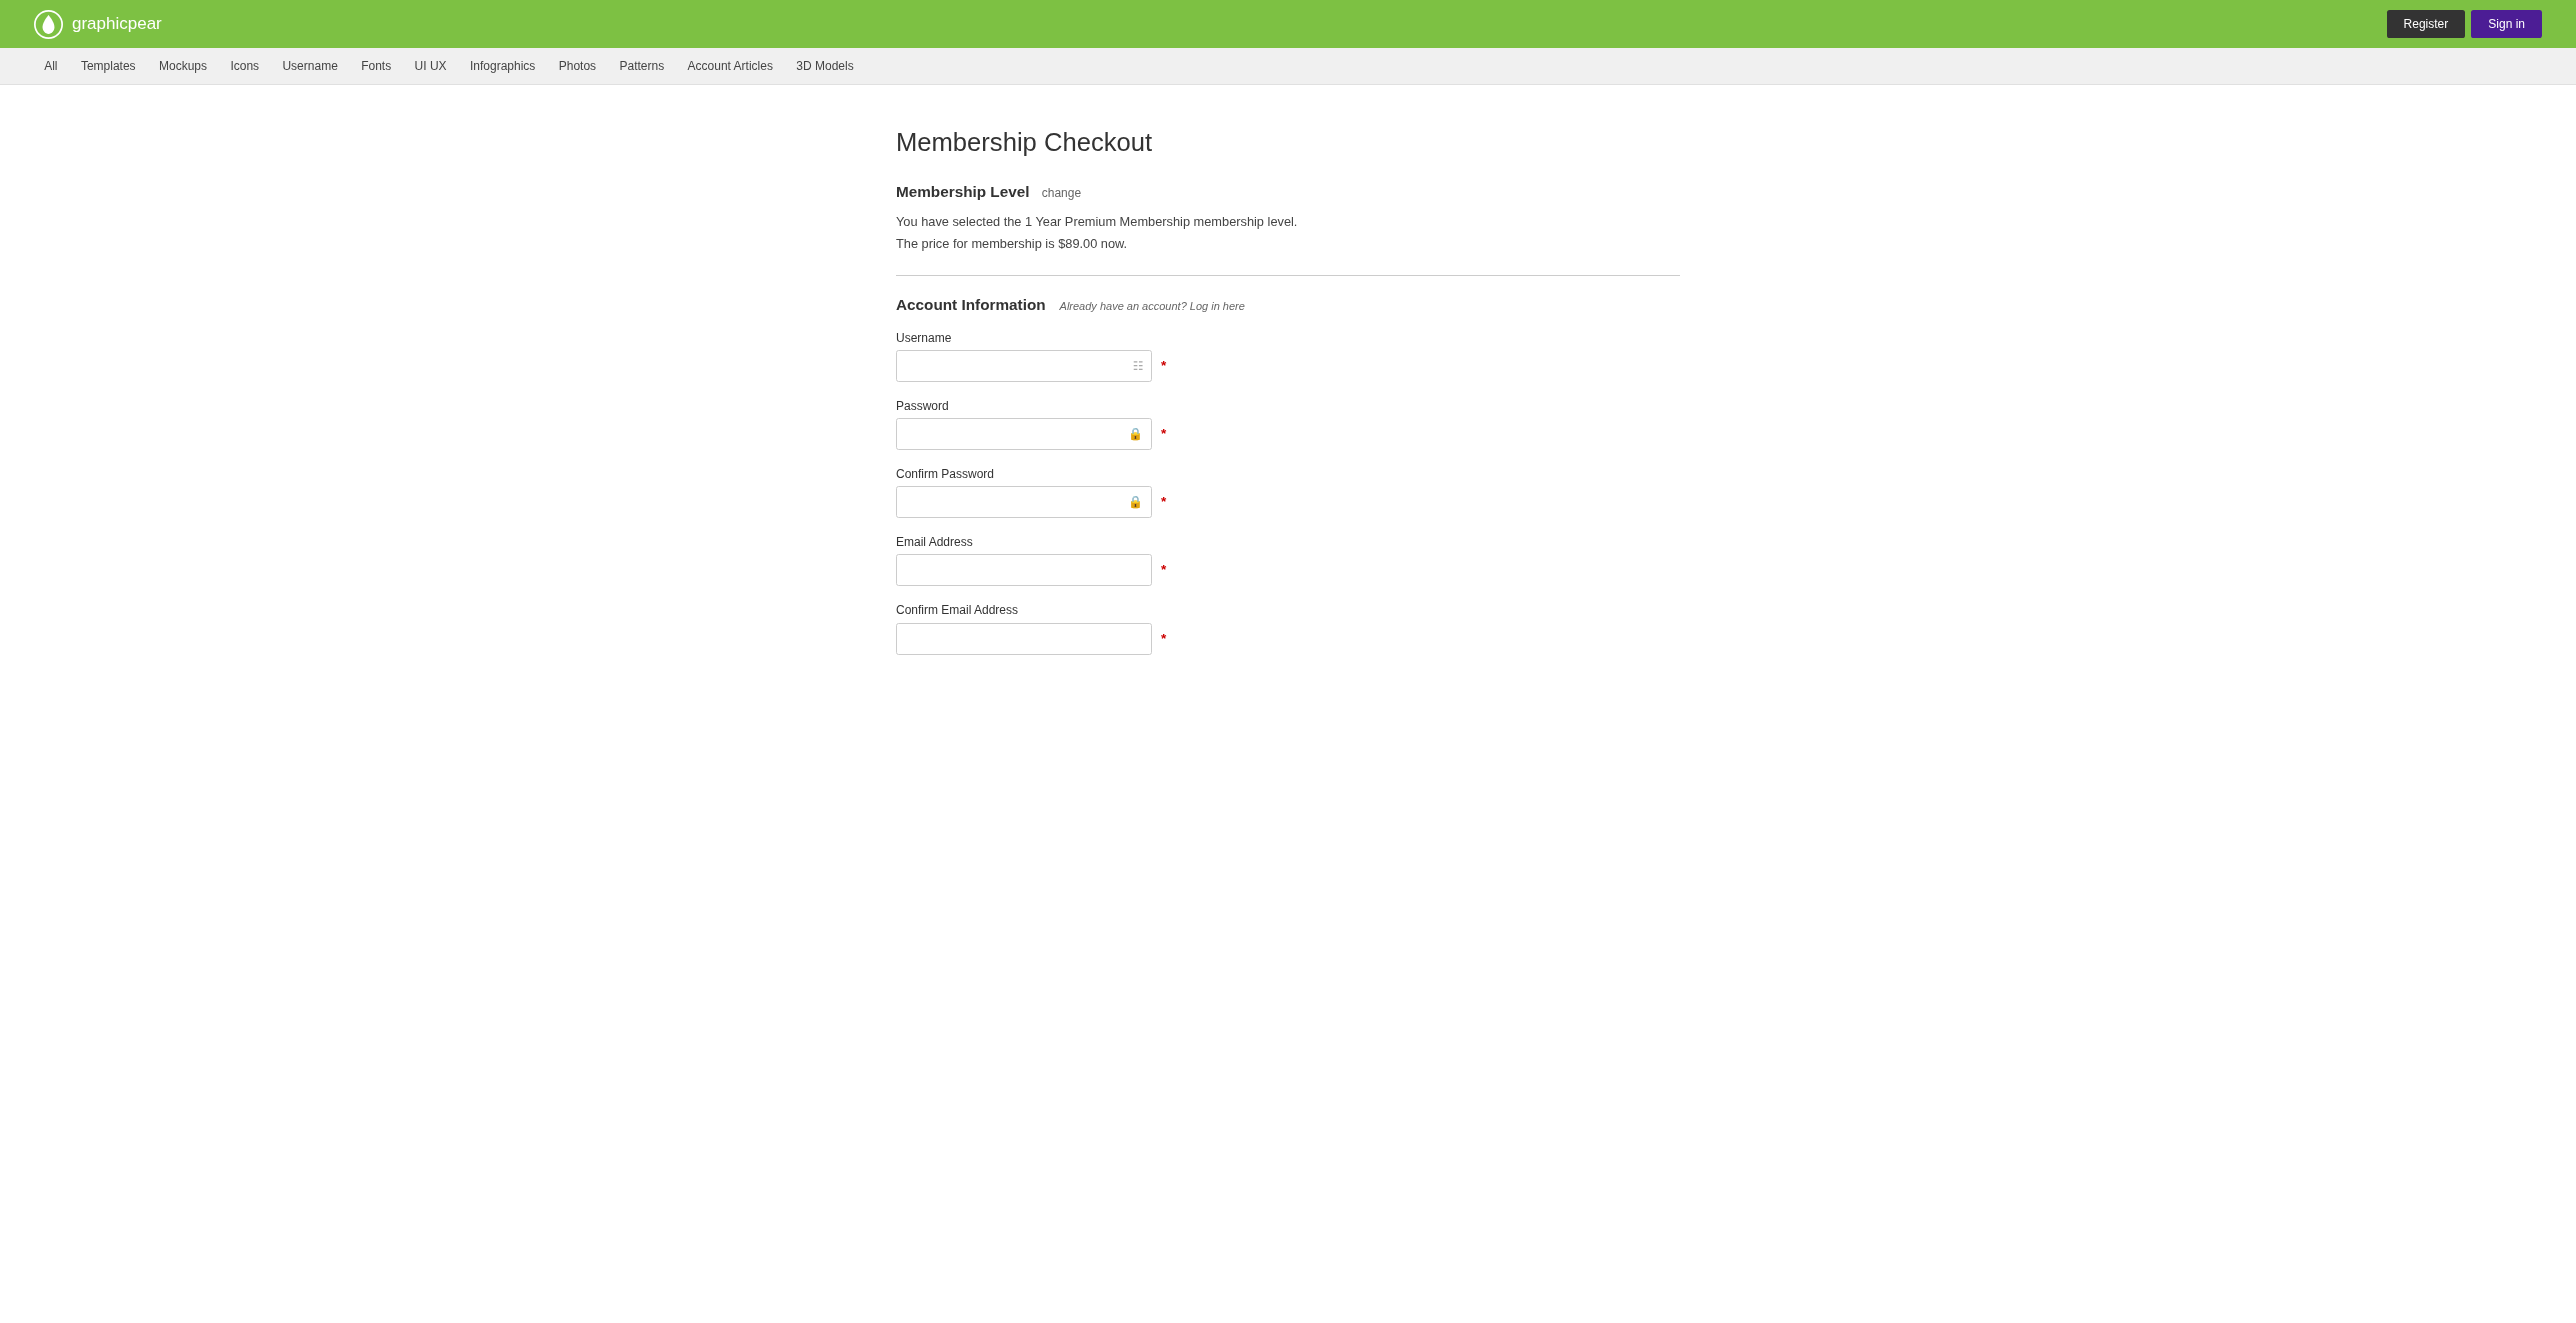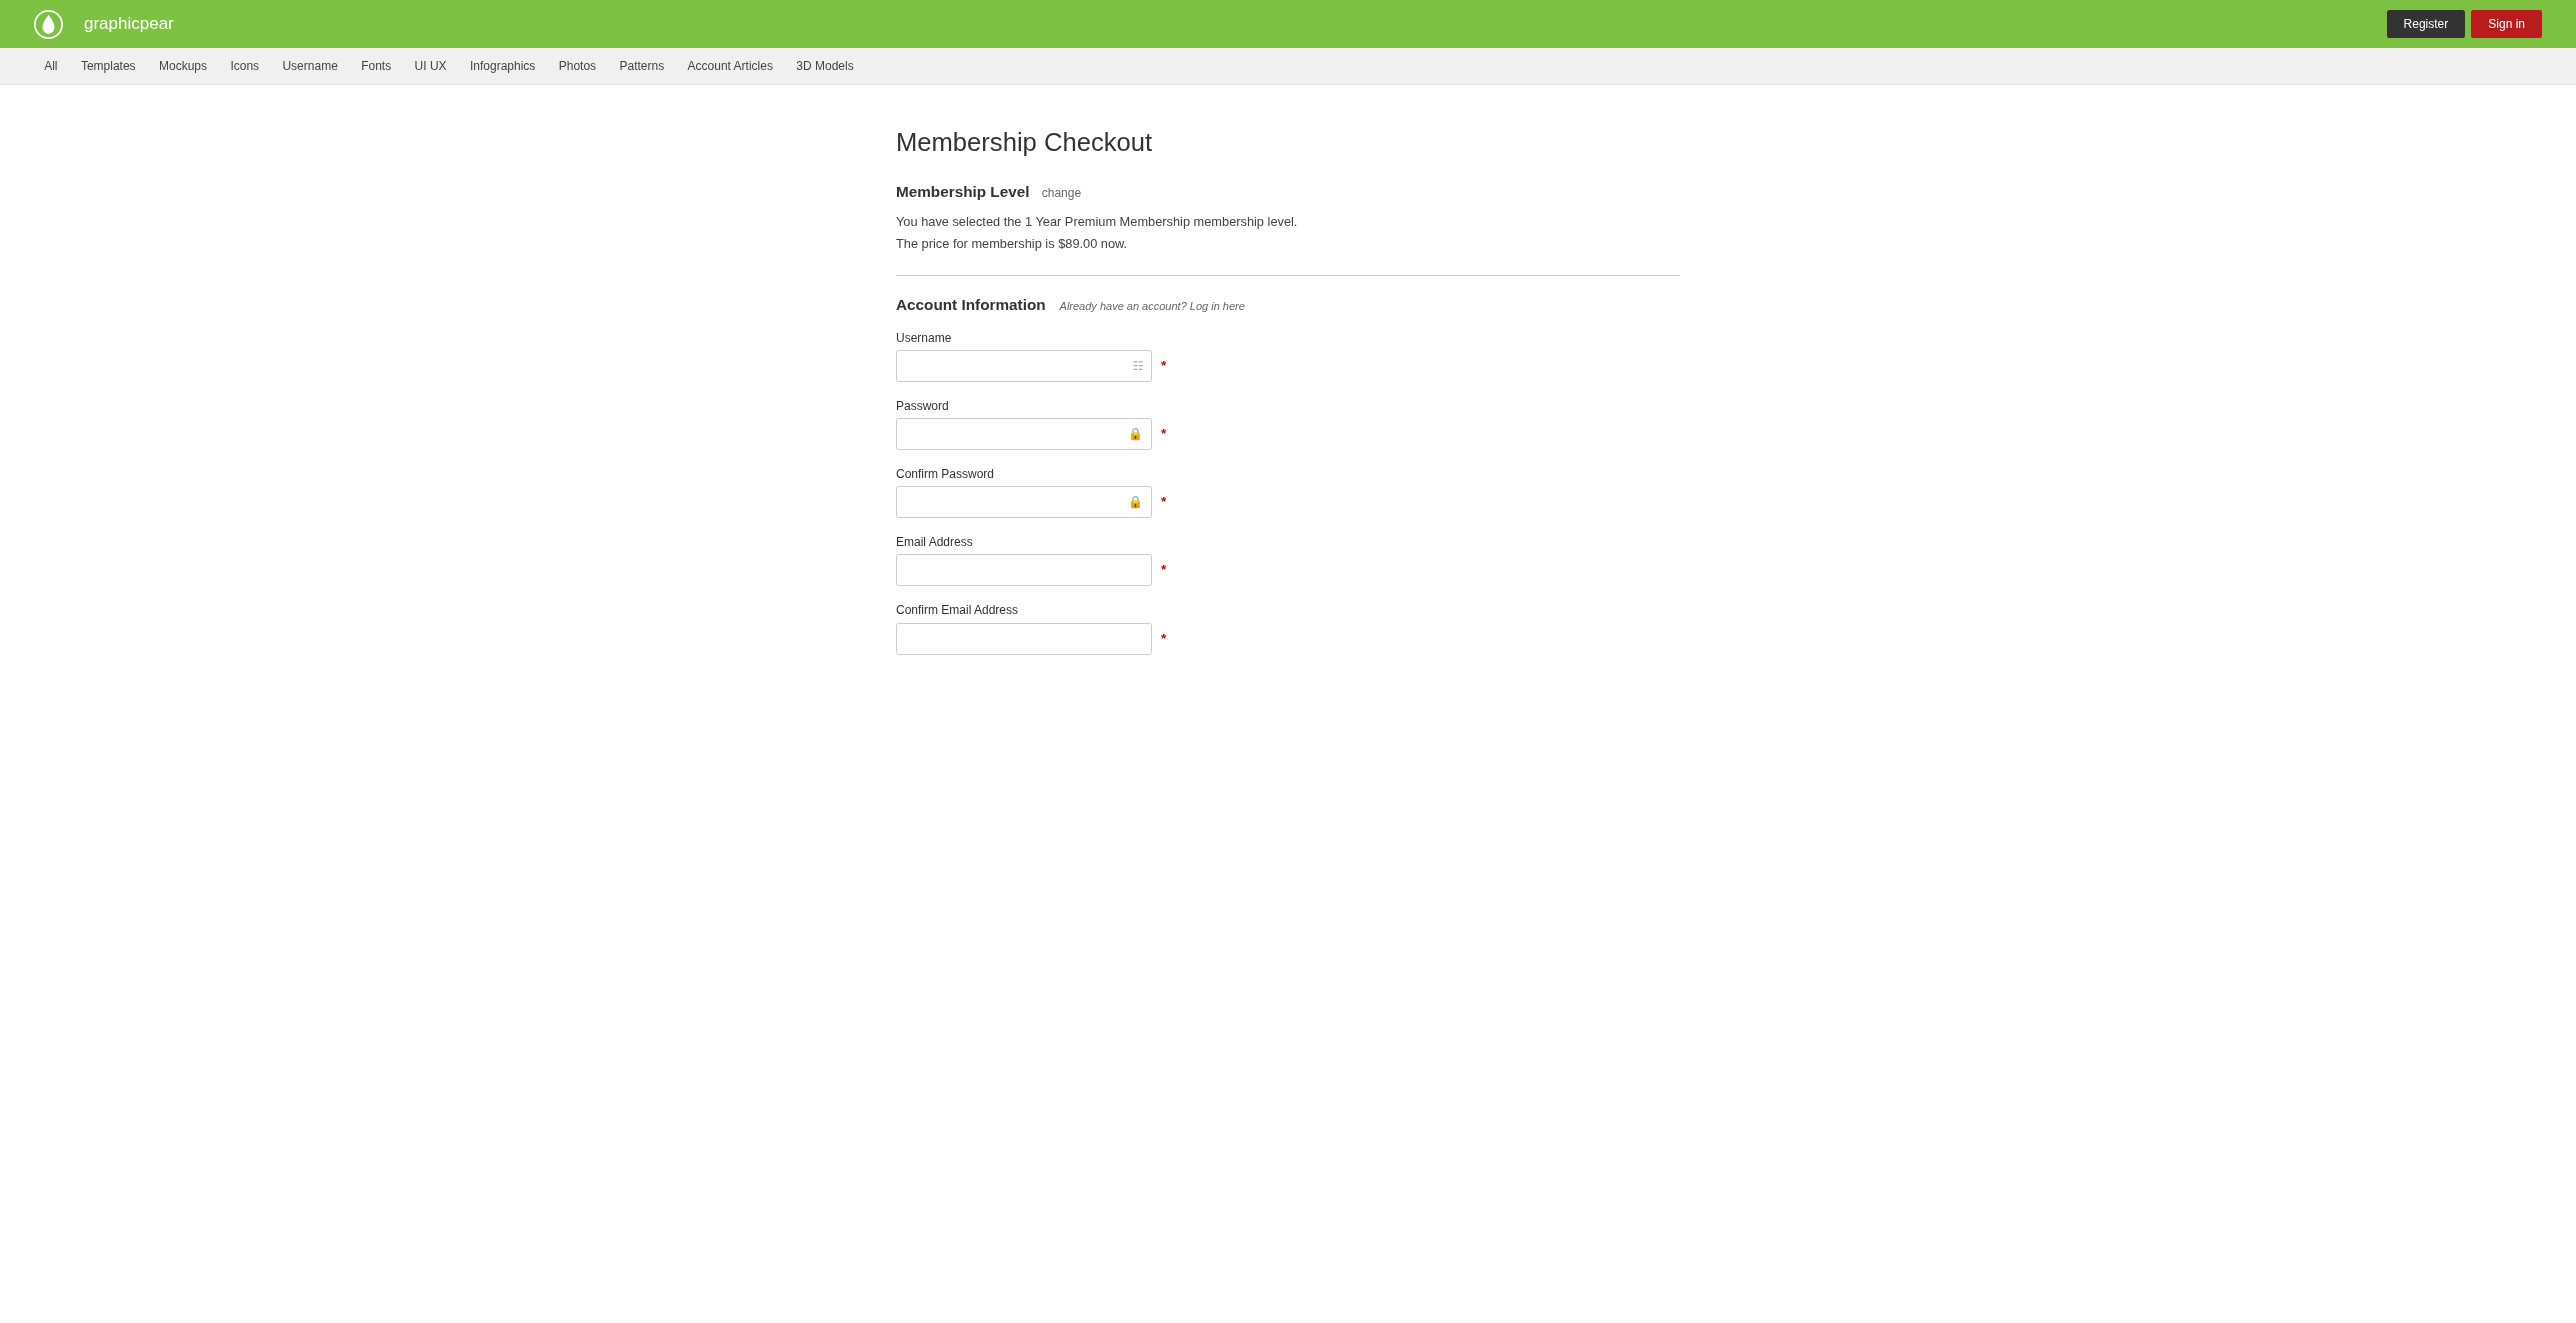--- a/index.html
+++ b/index.html
@@ -10,21 +10,21 @@
       background: #7dc143;
       display: flex;
       align-items: center;
       justify-content: space-between;
       padding: 0 34px;
       height: 48px;
     }
     .logo-area {
       display: flex;
       align-items: center;
-      gap: 21px;
+      gap: 9px;
       color: #fff;
       font-size: 17px;
       font-weight: 500;
     }
     .logo-icon {
       width: 29px;
       height: 29px;
     }
     .header-buttons {
       display: flex;
@@ -36,21 +36,21 @@
       border-radius: 2.6px;
       font-size: 12px;
       cursor: pointer;
       font-weight: 500;
     }
     .btn-register {
       background: #333;
       color: #fff;
     }
     .btn-signin {
-      background: #b91c1c;
+      background: #4c1d95;
       color: #fff;
     }
 
     
     .nav {
       background: #f0f0f0;
       border-bottom: 0.9px solid #e0e0e0;
       display: flex;
       align-items: center;
       padding: 0 34px;

